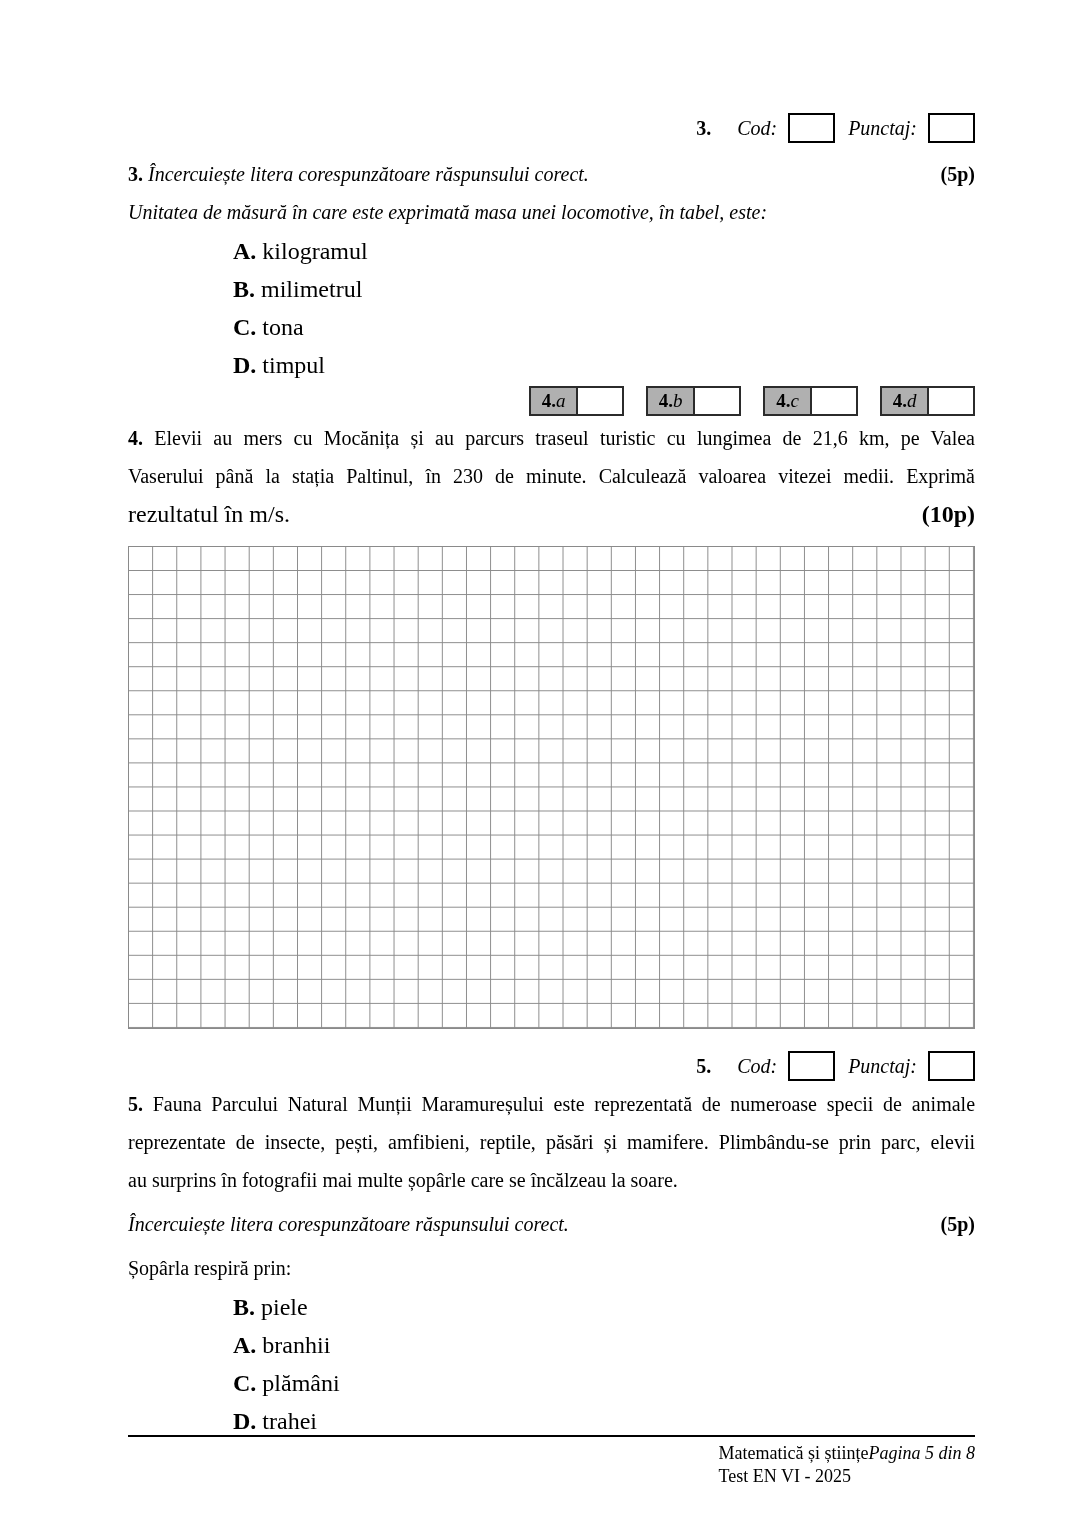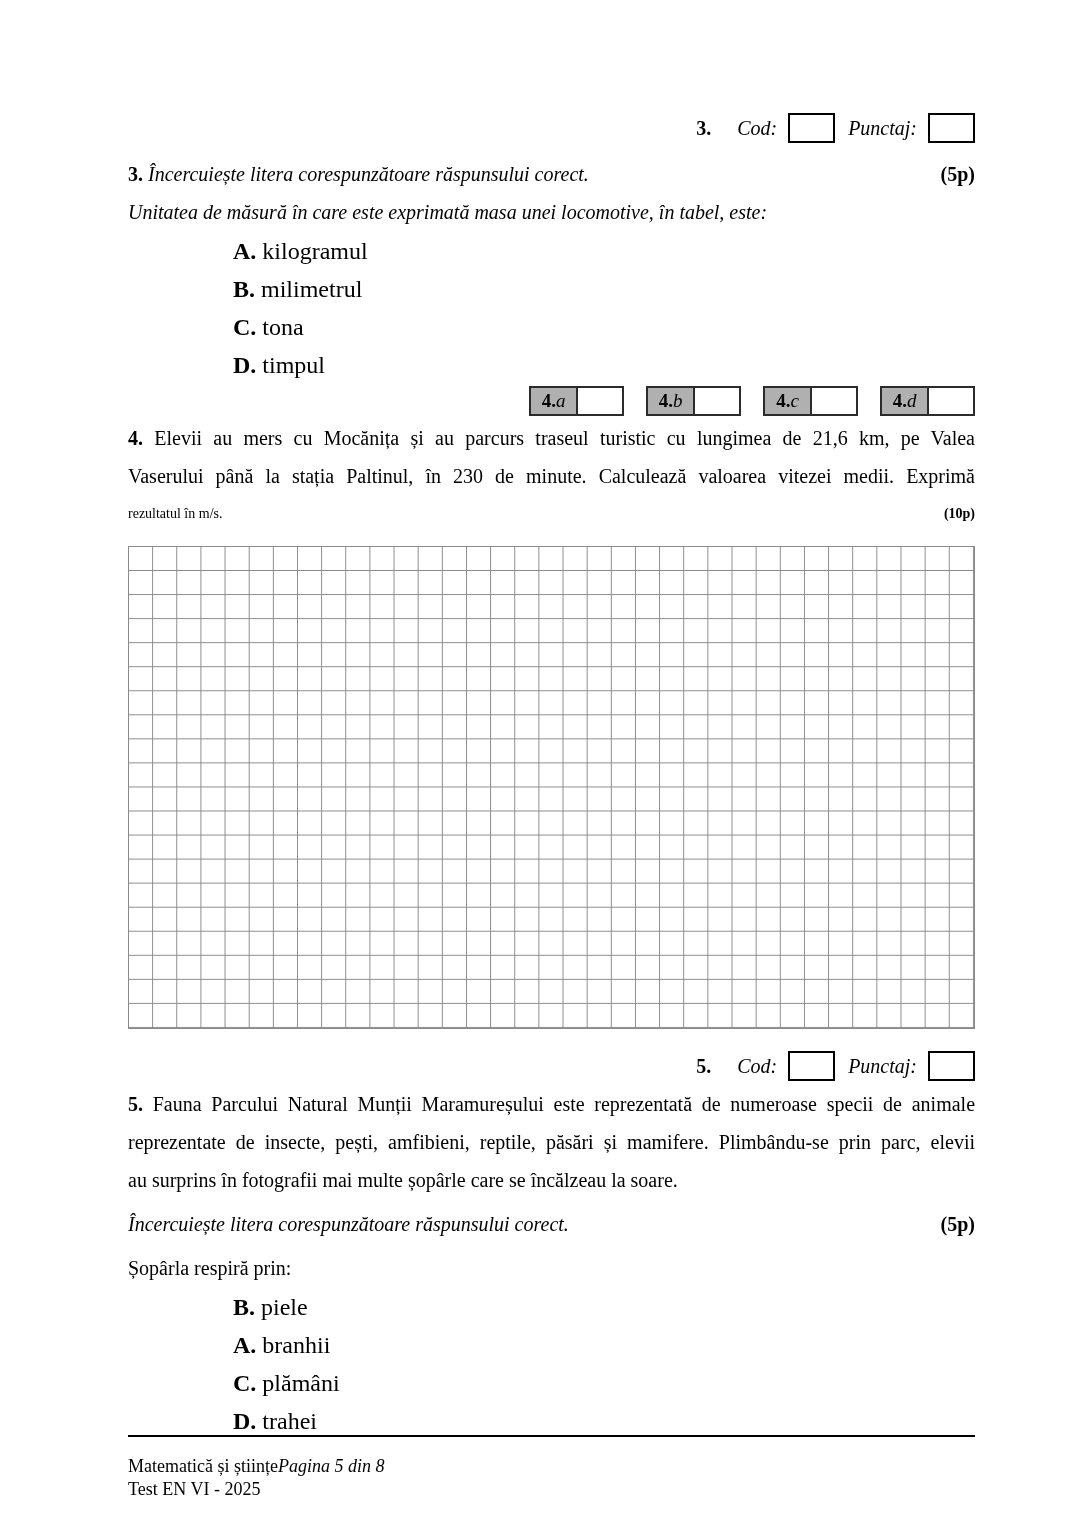--- a/index.html
+++ b/index.html
@@ -99,21 +99,21 @@
     font-size: 20px;
     line-height: 38px;
     text-align: justify;
     text-align-last: justify;
   }
   .pline .qnum { font-weight: bold; }
   .pline-last {
     display: flex;
     justify-content: space-between;
     align-items: baseline;
-    font-size: 14px;
+    font-size: 24px;
     line-height: 38px;
   }
   .pline-plain {
     font-size: 20px;
     line-height: 38px;
   }
 
   
   .answer-grid {
     width: 847px;
@@ -136,23 +136,23 @@
     margin-top: 14px;
   }
 
   
   .footer {
     position: absolute;
     left: 128px;
     top: 1435px;
     width: 847px;
     border-top: 2px solid #000;
-    padding-top: 18px;
-    display: flex;
-    justify-content: flex-start;
+    padding-top: 5px;
+    display: flex;
+    justify-content: flex-end;
     align-items: flex-start;
     font-size: 18px;
     line-height: 23px;
   }
   .footer .right { font-style: italic; }
 </style>
 </head>
 <body>
 
 <div class="page">

